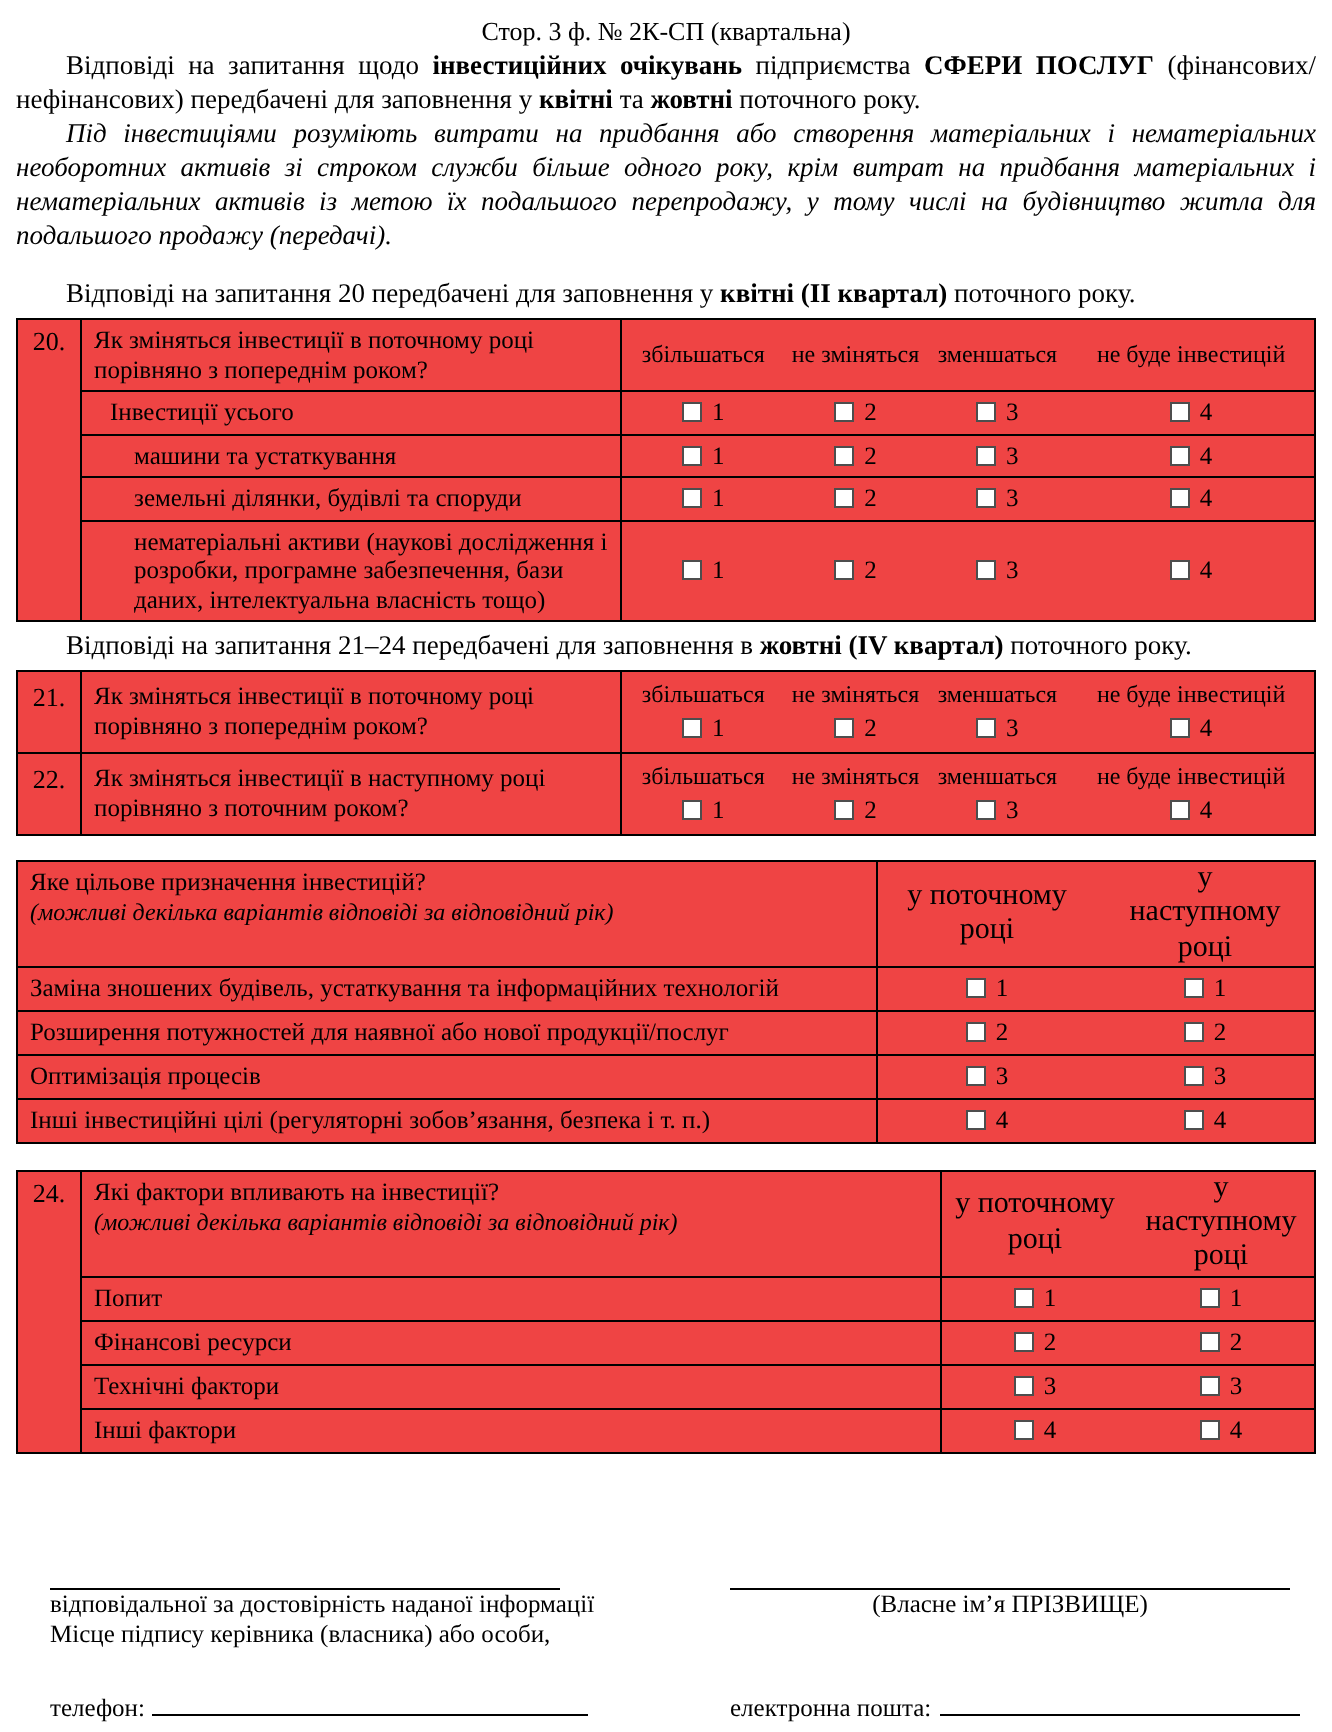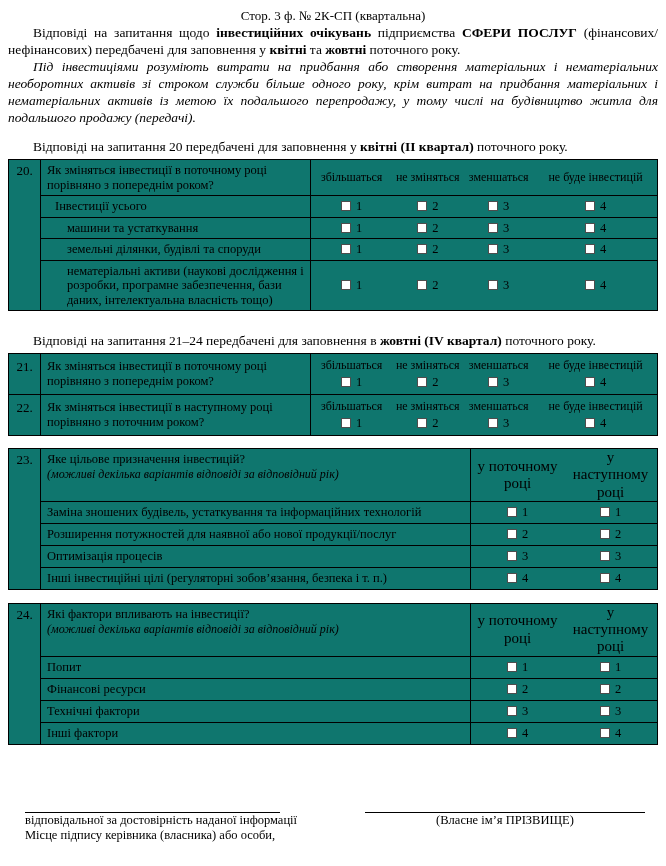--- a/index.html
+++ b/index.html
@@ -10,21 +10,21 @@
   .page-header { text-align:center; font-size:13px; margin-top:2px; }
 
   p.para { margin:0; font-size:13.5px; line-height:17px; text-align:justify; text-indent:25px; }
   .intro { margin-top:11px; }
   .definition { margin-top:3px; font-style:italic; }
   .note { margin-top:13px; text-indent:25px; font-size:13.5px; margin-bottom:0; }
 
   b { font-weight:bold; }
 
   
-  .ft { border:1px solid #000; display:flex; margin-top:4px; background:#0f766e; }
+  .ft { border:1px solid #000; display:flex; margin-top:4px; background:#ef4444; }
   .numcol { width:32px; flex:none; border-right:1px solid #000; text-align:center; font-size:13px; padding-top:3px; }
   .tbody { flex:1; display:flex; flex-direction:column; }
   .trow { display:flex; border-top:1px solid #000; align-items:stretch; }
   .trow:first-child { border-top:none; }
 
   .qcell { width:270px; flex:none; border-right:1px solid #000; padding:3px 4px 3px 6px; font-size:12.5px; line-height:1.16; }
   .ind1 { padding-left:14px; }
   .ind2 { padding-left:26px; }
 
   .optarea { flex:1; display:flex; align-items:center; }
@@ -205,21 +205,21 @@
               <span class="cbi">
                 <span class="cb"></span>
                 <span>4</span>
               </span>
             </div>
         </div>
       </div>
     </div>
   </div>
 
-  <p class="note" style="margin-top:22px"><span>Відповіді на запитання 21–24 передбачені для заповнення в </span><b>жовтні (IV квартал)</b><span> поточного року.</span></p>
+  <p class="note" style="margin-top:4px"><span>Відповіді на запитання 21–24 передбачені для заповнення в </span><b>жовтні (IV квартал)</b><span> поточного року.</span></p>
 
   <div class="ft" style="flex-direction:column">
     <div class="trow2">
       <div class="numcol">21.</div>
       <div class="qcell2">Як зміняться інвестиції в поточному році порівняно з попереднім роком?</div>
       <div class="optarea">
         <div class="optcol c1">
             <span class="olabel">збільшаться</span>
             <span class="cbi">
               <span class="cb"></span>
@@ -279,21 +279,20 @@
             <span class="cbi">
               <span class="cb"></span>
               <span>4</span>
             </span>
           </div>
       </div>
     </div>
   </div>
 
   <div class="ft gap12">
-    <div class="numcol">23.</div>
     <div class="tbody">
       <div class="trow">
         <div class="qcell23">
           <div>Яке цільове призначення інвестицій?</div>
           <div class="hint">(можливі декілька варіантів відповіді за відповідний рік)</div>
         </div>
         <div class="optarea2">
           <div class="ycol">
               <span class="yhead">у поточному році</span>
             </div>

